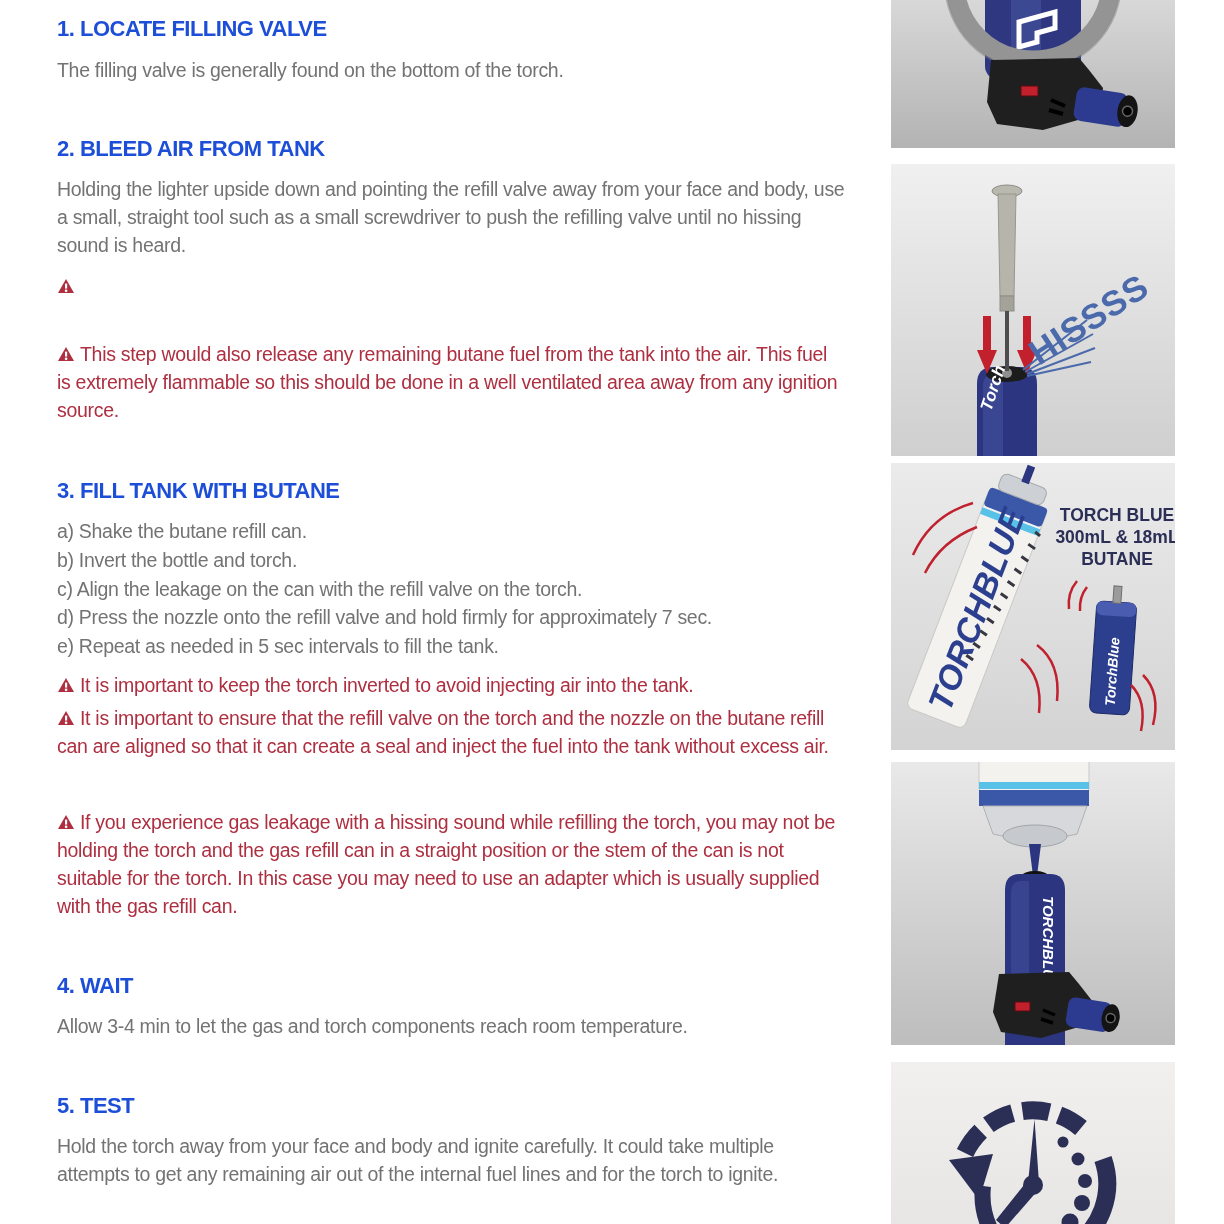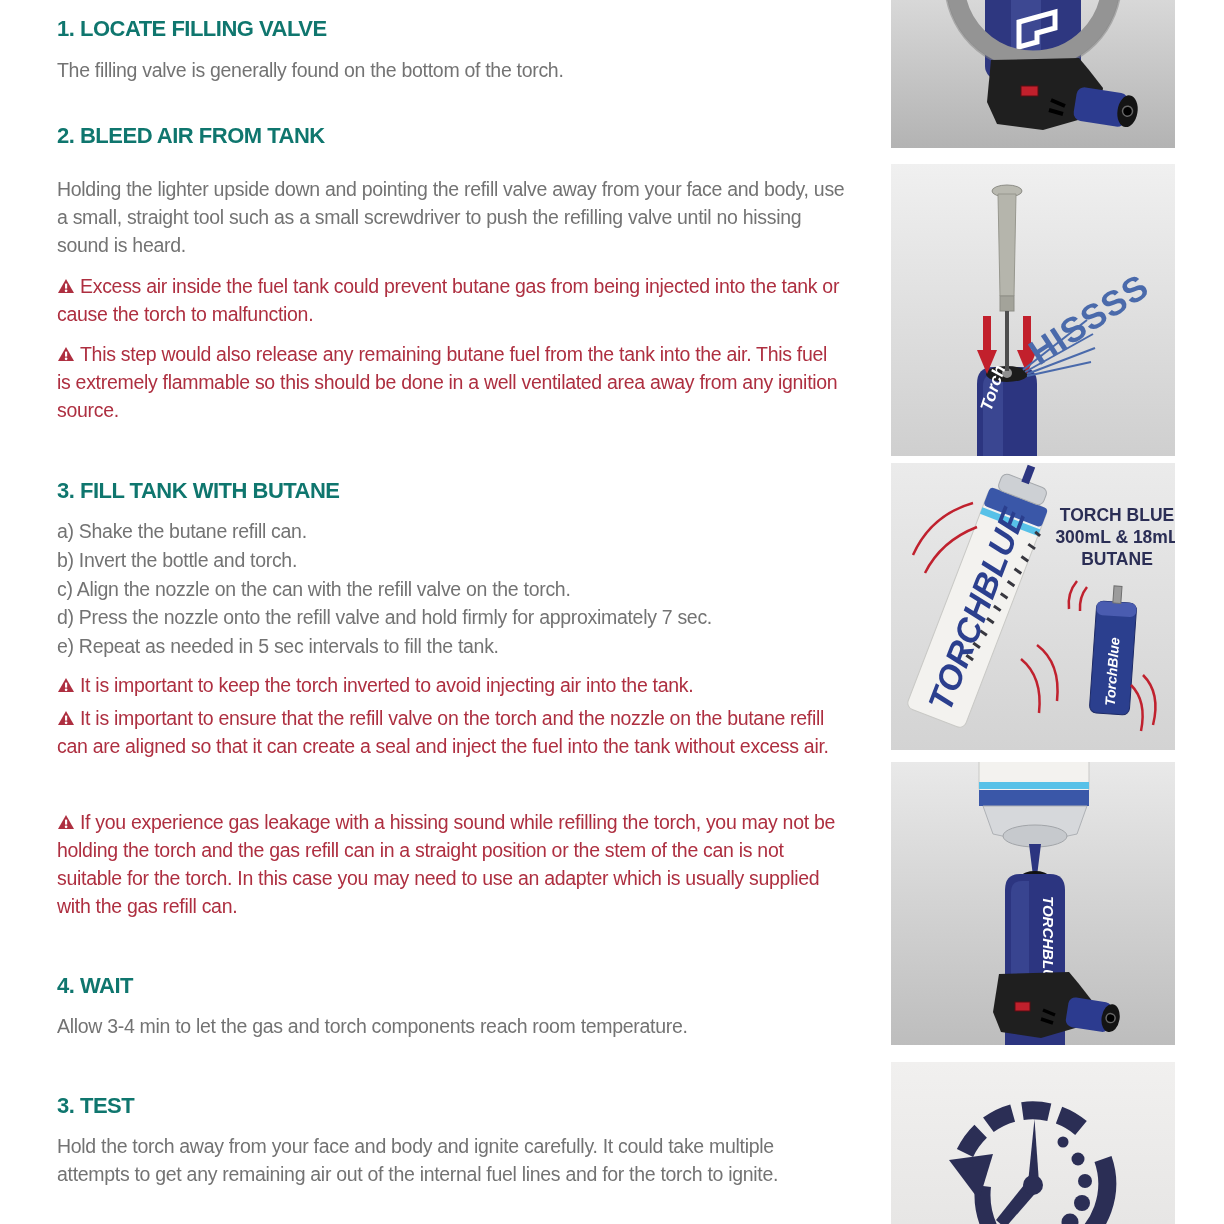--- a/index.html
+++ b/index.html
@@ -2,65 +2,65 @@
 <html><head>
 <meta charset="utf-8">
 <style>
   html,body{margin:0;padding:0;}
   body{
     width:1224px;height:1224px;position:relative;background:#ffffff;
     font-family:"Liberation Sans",sans-serif;color:#272324;overflow:hidden;
   }
   .text-col{position:absolute;left:57px;top:0;width:788px;}
   .blk{position:absolute;left:0;width:100%;}
-  .h{font-size:22px;font-weight:bold;letter-spacing:-0.5px;color:#0f766e;}
+  .h{font-size:22px;font-weight:bold;letter-spacing:-0.5px;color:#1d4ed8;}
   .p{font-size:19.5px;line-height:28px;letter-spacing:-0.3px;color:#737373;}
   .steps .p{line-height:28.8px;}
   .warn{color:#ae2f40;}
   .wicon{width:18px;height:16px;display:inline-block;vertical-align:-1px;margin-right:5px;}
   .panel{position:absolute;left:891px;width:284px;overflow:hidden;}
   #panel1{top:0;height:148px;background:linear-gradient(180deg,#d8d8d8,#b3b3b3);}
   #panel2{top:164px;height:292px;background:linear-gradient(180deg,#f0f0f0,#cfcfcf);}
   #panel3{top:463px;height:287px;background:linear-gradient(180deg,#ebebeb,#d3d3d3);}
   #panel4{top:762px;height:283px;background:linear-gradient(180deg,#e9e9e9,#bdbdbd);}
   #panel5{top:1062px;height:162px;background:linear-gradient(180deg,#f1f0ef,#e7e6e5);}
   .panel svg{display:block;}
 </style>
 </head>
 <body>
 
 <div class="text-col">
 
   <div class="blk h" style="top:16px">1. LOCATE FILLING VALVE</div>
   <div class="blk p" style="top:56px">The filling valve is generally found on the bottom of the torch.</div>
 
-  <div class="blk h" style="top:123px">2. BLEED AIR FROM TANK</div>
+  <div class="blk h" style="top:136px">2. BLEED AIR FROM TANK</div>
   <div class="blk p" style="top:175px">Holding the lighter upside down and pointing the refill valve away from your face and body, use a small, straight tool such as a small screwdriver to push the refilling valve until no hissing sound is heard.</div>
 
   <div class="blk p warn" style="top:272px">
     <svg class="wicon" viewBox="0 0 20 18">
         <path d="M10 1 L19 17 H1 Z" fill="#ae2f40"></path>
         <rect x="8.9" y="6.3" width="2.4" height="5.6" fill="#fff"></rect>
         <circle cx="10.1" cy="14.4" r="1.5" fill="#fff"></circle>
-      </svg><span>Excess air inside the fuel tank could prevent butane gas from being injected into the tank or cause the torch to malfunction.</span>
+      </svg>
   </div>
 
   <div class="blk p warn" style="top:340px">
     <svg class="wicon" viewBox="0 0 20 18">
         <path d="M10 1 L19 17 H1 Z" fill="#ae2f40"></path>
         <rect x="8.9" y="6.3" width="2.4" height="5.6" fill="#fff"></rect>
         <circle cx="10.1" cy="14.4" r="1.5" fill="#fff"></circle>
       </svg><span>This step would also release any remaining butane fuel from the tank into the air. This fuel is extremely flammable so this should be done in a well ventilated area away from any ignition source.</span>
   </div>
 
   <div class="blk h" style="top:478px">3. FILL TANK WITH BUTANE</div>
   <div class="blk steps" style="top:517px">
     <div class="p">a) Shake the butane refill can.</div>
     <div class="p">b) Invert the bottle and torch.</div>
-    <div class="p">c) Align the nozzle on the can with the refill valve on the torch.</div>
+    <div class="p">c) Align the leakage on the can with the refill valve on the torch.</div>
     <div class="p">d) Press the nozzle onto the refill valve and hold firmly for approximately 7 sec.</div>
     <div class="p">e) Repeat as needed in 5 sec intervals to fill the tank.</div>
   </div>
 
   <div class="blk p warn" style="top:671px">
     <svg class="wicon" viewBox="0 0 20 18">
         <path d="M10 1 L19 17 H1 Z" fill="#ae2f40"></path>
         <rect x="8.9" y="6.3" width="2.4" height="5.6" fill="#fff"></rect>
         <circle cx="10.1" cy="14.4" r="1.5" fill="#fff"></circle>
       </svg><span>It is important to keep the torch inverted to avoid injecting air into the tank.</span>
@@ -78,21 +78,21 @@
     <svg class="wicon" viewBox="0 0 20 18">
         <path d="M10 1 L19 17 H1 Z" fill="#ae2f40"></path>
         <rect x="8.9" y="6.3" width="2.4" height="5.6" fill="#fff"></rect>
         <circle cx="10.1" cy="14.4" r="1.5" fill="#fff"></circle>
       </svg><span>If you experience gas leakage with a hissing sound while refilling the torch, you may not be holding the torch and the gas refill can in a straight position or the stem of the can is not suitable for the torch. In this case you may need to use an adapter which is usually supplied with the gas refill can.</span>
   </div>
 
   <div class="blk h" style="top:973px">4. WAIT</div>
   <div class="blk p" style="top:1012px">Allow 3-4 min to let the gas and torch components reach room temperature.</div>
 
-  <div class="blk h" style="top:1093px">3. TEST</div>
+  <div class="blk h" style="top:1093px">5. TEST</div>
   <div class="blk p" style="top:1132px">Hold the torch away from your face and body and ignite carefully. It could take multiple attempts to get any remaining air out of the internal fuel lines and for the torch to ignite.</div>
 </div>
 
 <div class="panel" id="panel1">
   <svg width="284" height="148" viewBox="0 0 284 148">
     <rect x="94" y="-30" width="96" height="110" rx="14" fill="#2e3780"></rect>
     <rect x="120" y="-30" width="30" height="104" rx="10" fill="#4a57a0" opacity="0.55"></rect>
     <path d="M128 22 L164 12 L164 28 L146 33 L146 42 L128 47 Z" fill="none" stroke="#ffffff" stroke-width="5"></path>
     <circle cx="142" cy="-18" r="78" fill="none" stroke="#949494" stroke-width="19"></circle>
     <circle cx="142" cy="-18" r="88" fill="none" stroke="#7e7e7e" stroke-width="2" opacity="0.5"></circle>

